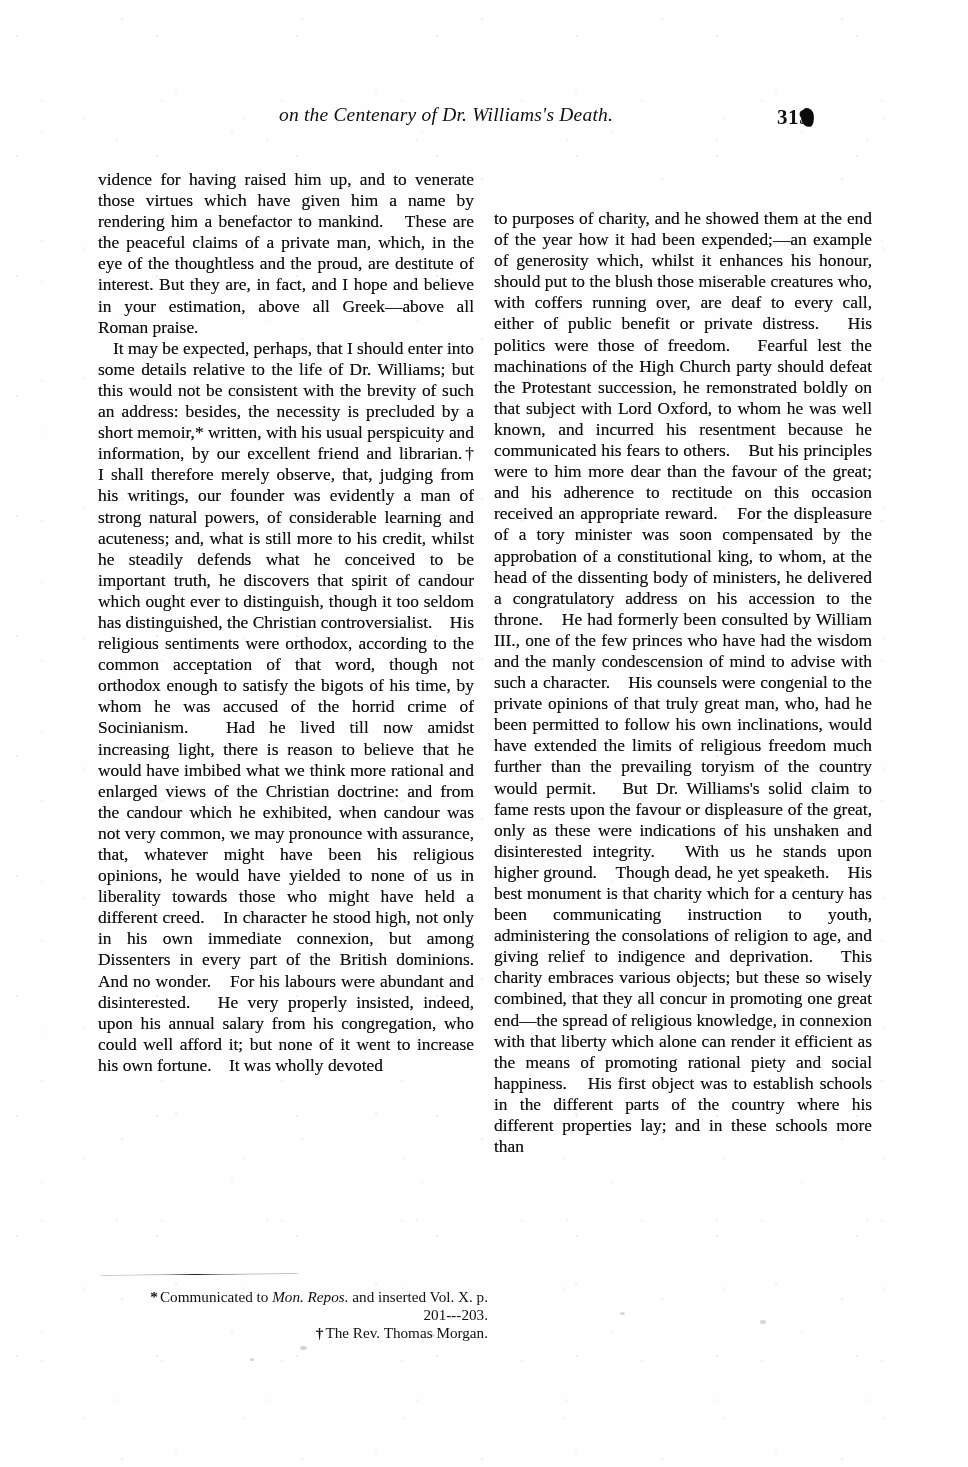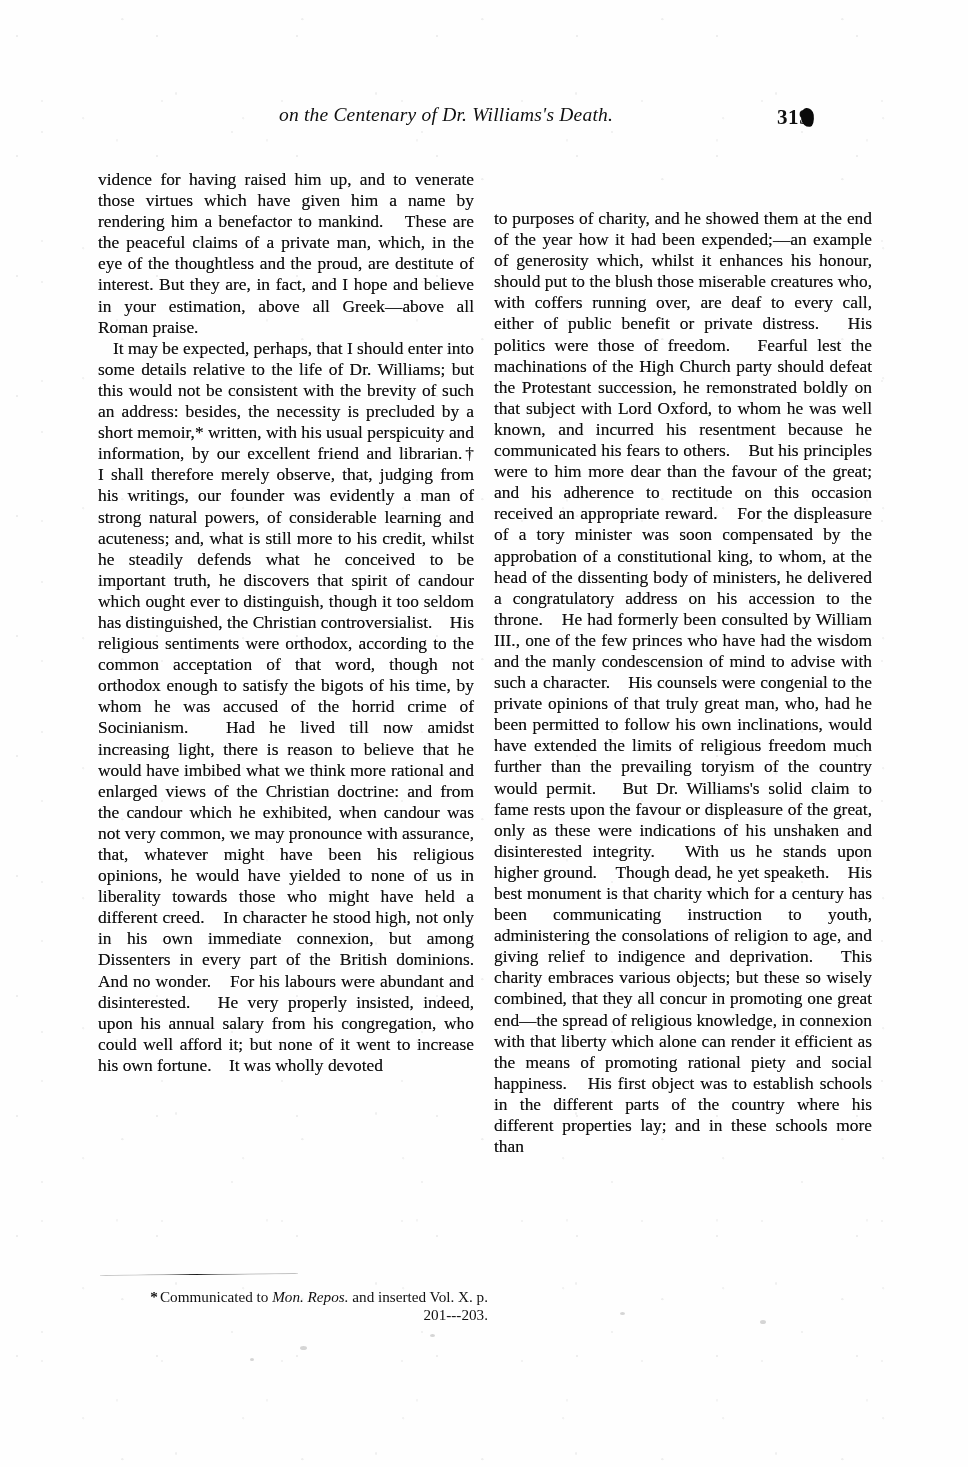--- a/index.html
+++ b/index.html
@@ -160,20 +160,23 @@
   <div id="col-right" class="column">
     <p class="cont">to purposes of charity, and he showed them at the end of the year how it had been expended;—an example of generosity which, whilst it enhances his honour, should put to the blush those miserable creatures who, with coffers running over, are deaf to every call, either of public benefit or private distress.　His politics were those of freedom.　Fearful lest the machinations of the High Church party should defeat the Protestant succession, he remonstrated boldly on that subject with Lord Oxford, to whom he was well known, and incurred his resentment because he communicated his fears to others.　But his principles were to him more dear than the favour of the great; and his adherence to rectitude on this occasion received an appropriate reward.　For the displeasure of a tory minister was soon compensated by the approbation of a constitutional king, to whom, at the head of the dissenting body of ministers, he delivered a congratulatory address on his accession to the throne.　He had formerly been consulted by William III., one of the few princes who have had the wisdom and the manly condescension of mind to advise with such a character.　His counsels were congenial to the private opinions of that truly great man, who, had he been permitted to follow his own inclinations, would have extended the limits of religious freedom much further than the prevailing toryism of the country would permit.　But Dr. Williams's solid claim to fame rests upon the favour or displeasure of the great, only as these were indications of his unshaken and disinterested integrity.　With us he stands upon higher ground.　Though dead, he yet speaketh.　His best monument is that charity which for a century has been communicating instruction to youth, administering the consolations of religion to age, and giving relief to indigence and deprivation.　This charity embraces various objects; but these so wisely combined, that they all concur in promoting one great end—the spread of religious knowledge, in connexion with that liberty which alone can render it efficient as the means of promoting rational piety and social happiness.　His first object was to establish schools in the different parts of the country where his different properties lay; and in these schools more than</p>
   </div>
 
   <div id="fn-rule"></div>
 
   <div id="footnotes">
     <p class="footnote" id="fn-1">
       <span class="marker">*</span><span>Communicated to </span><span class="ital">Mon. Repos.</span><span> and inserted Vol. X. p. 201---203.</span>
     </p>
+    <p class="footnote" id="fn-2">
+      <span class="marker">†</span><span>The Rev. Thomas Morgan.</span>
+    </p>
   </div>
 
   <div class="smudge" style="left:300px; top:1346px; width:7px; height:4px;"></div>
   <div class="smudge" style="left:430px; top:1334px; width:5px; height:3px;"></div>
   <div class="smudge" style="left:760px; top:1320px; width:6px; height:4px;"></div>
   <div class="smudge" style="left:620px; top:1312px; width:5px; height:3px;"></div>
   <div class="smudge" style="left:250px; top:1358px; width:4px; height:3px;"></div>
 
   <div id="speckle"></div>
 </div>

